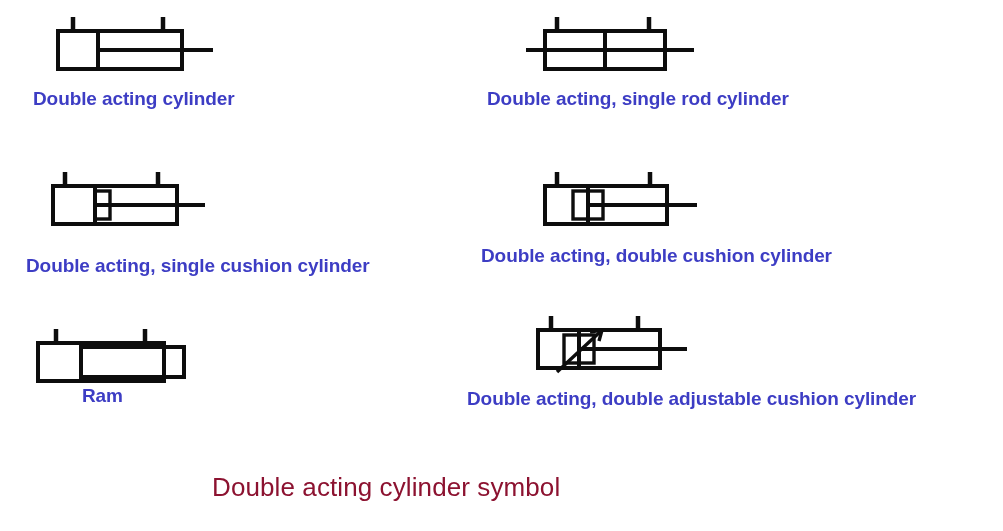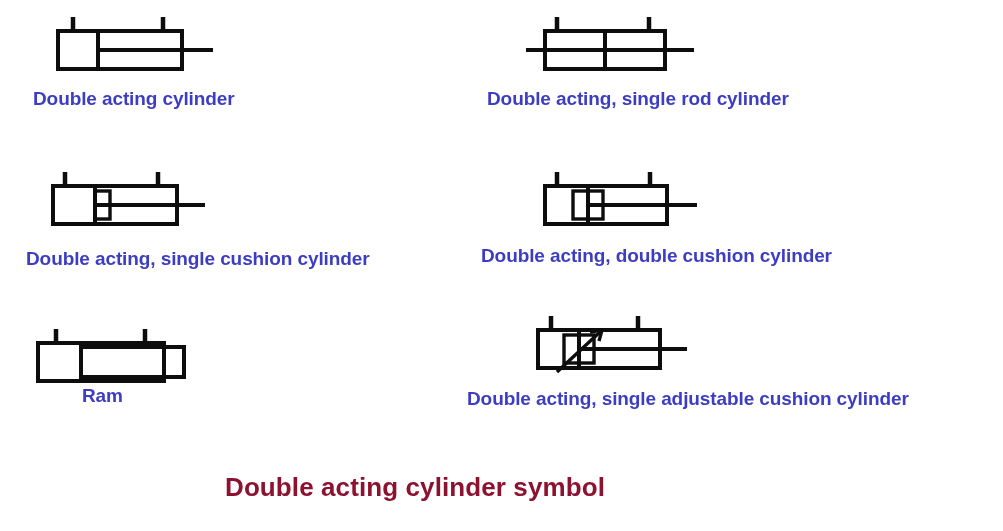--- a/index.html
+++ b/index.html
@@ -30,25 +30,24 @@
     position: absolute;
     color: #3d3dc4;
     font-weight: bold;
     font-size: 19px;
     white-space: nowrap;
     letter-spacing: -0.1px;
   }
   .diagram-title {
     position: absolute;
     color: #8c1230;
-    font-weight: bold;
+    font-weight: normal;
     font-size: 26px;
     white-space: nowrap;
     letter-spacing: 0.1px;
-    margin-left: 13px;
   }
   svg { display: block; overflow: visible; }
   .ln {
     stroke: #0d0d0d;
     stroke-width: 4;
     fill: none;
     stroke-linecap: butt;
   }
   .ln-thin {
     stroke: #0d0d0d;
@@ -99,21 +98,21 @@
     <svg width="180" height="70" viewBox="0 0 180 70">
       <line class="port" x1="15" y1="4" x2="15" y2="18"></line>
       <line class="port" x1="108" y1="4" x2="108" y2="18"></line>
       <rect class="ln" x="3" y="18" width="124" height="38"></rect>
       <line class="ln" x1="45" y1="18" x2="45" y2="56"></line>
 
       <rect class="ln-thin" x="45" y="23" width="15" height="28"></rect>
       <line class="ln" x1="45" y1="37" x2="155" y2="37"></line>
     </svg>
   </div>
-  <div class="caption" style="left:26px; top:248px;">Double acting, single cushion cylinder</div>
+  <div class="caption" style="left:26px; top:255px;">Double acting, single cushion cylinder</div>
 
   <div class="symbol-cell" style="left:542px; top:168px;">
     <svg width="180" height="70" viewBox="0 0 180 70">
       <line class="port" x1="15" y1="4" x2="15" y2="18"></line>
       <line class="port" x1="108" y1="4" x2="108" y2="18"></line>
       <rect class="ln" x="3" y="18" width="122" height="38"></rect>
       <line class="ln" x1="46" y1="18" x2="46" y2="56"></line>
 
       <rect class="ln-thin" x="31" y="23" width="15" height="28"></rect>
       <rect class="ln-thin" x="46" y="23" width="15" height="28"></rect>
@@ -140,17 +139,17 @@
       <rect class="ln" x="3" y="18" width="122" height="38"></rect>
       <line class="ln" x1="44" y1="18" x2="44" y2="56"></line>
       <rect class="ln-thin" x="29" y="23" width="15" height="28"></rect>
       <rect class="ln-thin" x="44" y="23" width="15" height="28"></rect>
       <line class="ln" x1="44" y1="37" x2="152" y2="37"></line>
 
       <line class="ln-thin" x1="22" y1="60" x2="66" y2="19"></line>
       <path class="ln-thin" d="M 55 20 L 67 18 L 64 29"></path>
     </svg>
   </div>
-  <div class="caption" style="left:467px; top:388px;">Double acting, single adjustable cushion cylinder</div>
+  <div class="caption" style="left:467px; top:388px;">Double acting, double adjustable cushion cylinder</div>
 
   <div class="diagram-title" style="left:212px; top:472px;">Double acting cylinder symbol</div>
 
 </div>
 
 </body></html>

